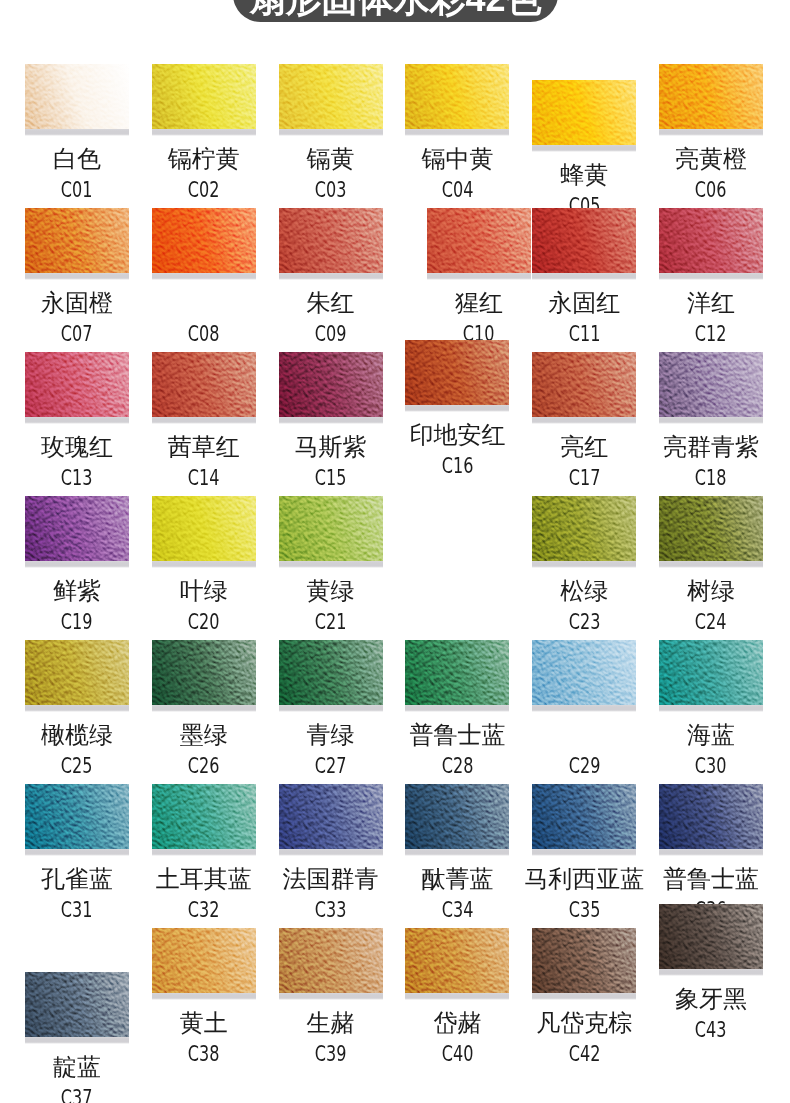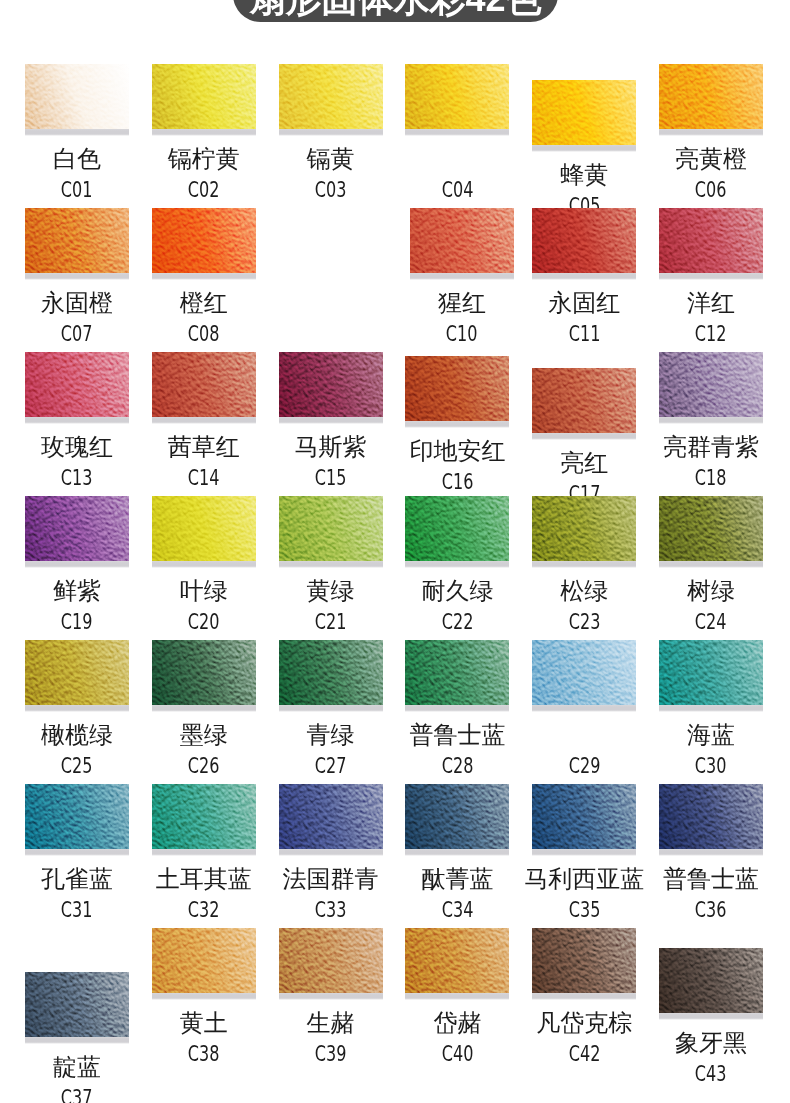--- a/index.html
+++ b/index.html
@@ -77,20 +77,21 @@
   <div class="bar"></div>
   <div class="nm">镉黄</div>
   <div class="cd"><span>C03</span></div>
 </div>
 <div class="cell" style="left:405.4px;top:64px">
   <div class="chip">
     <div class="base" style="background: linear-gradient(70deg, rgb(220, 175, 26) 0%, rgb(246, 206, 32) 50%, rgb(250, 228, 120) 100%);"></div>
     <div class="tex"></div>
   </div>
   <div class="bar"></div>
+  <div class="nm">镉中黄</div>
   <div class="cd"><span>C04</span></div>
 </div>
 <div class="cell" style="left:532.2px;top:80px">
   <div class="chip">
     <div class="base" style="background: linear-gradient(70deg, rgb(240, 178, 7) 0%, rgb(253, 200, 12) 50%, rgb(253, 224, 116) 100%);"></div>
     <div class="tex"></div>
   </div>
   <div class="bar"></div>
   <div class="nm">蜂黄</div>
   <div class="cd"><span>C05</span></div>
@@ -112,24 +113,32 @@
   <div class="bar"></div>
   <div class="nm">永固橙</div>
   <div class="cd"><span>C07</span></div>
 </div>
 <div class="cell" style="left:151.8px;top:208px">
   <div class="chip">
     <div class="base" style="background: linear-gradient(70deg, rgb(229, 72, 10) 0%, rgb(242, 96, 28) 50%, rgb(247, 155, 108) 100%);"></div>
     <div class="tex"></div>
   </div>
   <div class="bar"></div>
-  <div class="nm">橙红</div>
   <div class="cd"><span>C08</span></div>
 </div>
-<div class="cell" style="left:410px;top:208px">
+<div class="cell" style="left:278.6px;top:208px">
+  <div class="chip">
+    <div class="base" style="background: linear-gradient(70deg, rgb(180, 58, 44) 0%, rgb(203, 94, 79) 50%, rgb(221, 147, 131) 100%);"></div>
+    <div class="tex"></div>
+  </div>
+  <div class="bar"></div>
+  <div class="nm">朱红</div>
+  <div class="cd"><span>C09</span></div>
+</div>
+<div class="cell" style="left:427px;top:208px">
   <div class="chip">
     <div class="base" style="background: linear-gradient(70deg, rgb(196, 69, 48) 0%, rgb(218, 95, 70) 50%, rgb(232, 154, 127) 100%);"></div>
     <div class="tex"></div>
   </div>
   <div class="bar"></div>
   <div class="nm">猩红</div>
   <div class="cd"><span>C10</span></div>
 </div>
 <div class="cell" style="left:532.2px;top:208px">
   <div class="chip">
@@ -169,30 +178,30 @@
 </div>
 <div class="cell" style="left:278.6px;top:352px">
   <div class="chip">
     <div class="base" style="background: linear-gradient(70deg, rgb(110, 19, 49) 0%, rgb(139, 50, 82) 50%, rgb(173, 109, 131) 100%);"></div>
     <div class="tex"></div>
   </div>
   <div class="bar"></div>
   <div class="nm">马斯紫</div>
   <div class="cd"><span>C15</span></div>
 </div>
-<div class="cell" style="left:405.4px;top:356px">
+<div class="cell" style="left:405.4px;top:340px">
   <div class="chip">
     <div class="base" style="background: linear-gradient(70deg, rgb(162, 52, 24) 0%, rgb(189, 81, 41) 50%, rgb(212, 136, 106) 100%);"></div>
     <div class="tex"></div>
   </div>
   <div class="bar"></div>
   <div class="nm">印地安红</div>
   <div class="cd"><span>C16</span></div>
 </div>
-<div class="cell" style="left:532.2px;top:368px">
+<div class="cell" style="left:532.2px;top:352px">
   <div class="chip">
     <div class="base" style="background: linear-gradient(70deg, rgb(166, 61, 38) 0%, rgb(194, 92, 65) 50%, rgb(215, 145, 124) 100%);"></div>
     <div class="tex"></div>
   </div>
   <div class="bar"></div>
   <div class="nm">亮红</div>
   <div class="cd"><span>C17</span></div>
 </div>
 <div class="cell" style="left:659.0px;top:352px">
   <div class="chip">
@@ -223,29 +232,20 @@
 </div>
 <div class="cell" style="left:278.6px;top:496px">
   <div class="chip">
     <div class="base" style="background: linear-gradient(70deg, rgb(134, 168, 47) 0%, rgb(163, 192, 77) 50%, rgb(197, 215, 143) 100%);"></div>
     <div class="tex"></div>
   </div>
   <div class="bar"></div>
   <div class="nm">黄绿</div>
   <div class="cd"><span>C21</span></div>
 </div>
-<div class="cell" style="left:405.4px;top:496px">
-  <div class="chip">
-    <div class="base" style="background: linear-gradient(70deg, rgb(21, 131, 47) 0%, rgb(58, 157, 80) 50%, rgb(124, 189, 138) 100%);"></div>
-    <div class="tex"></div>
-  </div>
-  <div class="bar"></div>
-  <div class="nm">耐久绿</div>
-  <div class="cd"><span>C22</span></div>
-</div>
 <div class="cell" style="left:532.2px;top:496px">
   <div class="chip">
     <div class="base" style="background: linear-gradient(70deg, rgb(118, 127, 23) 0%, rgb(146, 154, 45) 50%, rgb(184, 189, 114) 100%);"></div>
     <div class="tex"></div>
   </div>
   <div class="bar"></div>
   <div class="nm">松绿</div>
   <div class="cd"><span>C23</span></div>
 </div>
 <div class="cell" style="left:659.0px;top:496px">
@@ -402,21 +402,21 @@
 </div>
 <div class="cell" style="left:532.2px;top:928px">
   <div class="chip">
     <div class="base" style="background: linear-gradient(70deg, rgb(85, 55, 40) 0%, rgb(117, 89, 74) 50%, rgb(163, 142, 131) 100%);"></div>
     <div class="tex"></div>
   </div>
   <div class="bar"></div>
   <div class="nm">凡岱克棕</div>
   <div class="cd"><span>C42</span></div>
 </div>
-<div class="cell" style="left:659.0px;top:948px">
+<div class="cell" style="left:659.0px;top:904px">
   <div class="chip">
     <div class="base" style="background: linear-gradient(70deg, rgb(54, 41, 34) 0%, rgb(85, 73, 67) 50%, rgb(140, 131, 125) 100%);"></div>
     <div class="tex"></div>
   </div>
   <div class="bar"></div>
   <div class="nm">象牙黑</div>
   <div class="cd"><span>C43</span></div>
 </div>
 </div>
 

